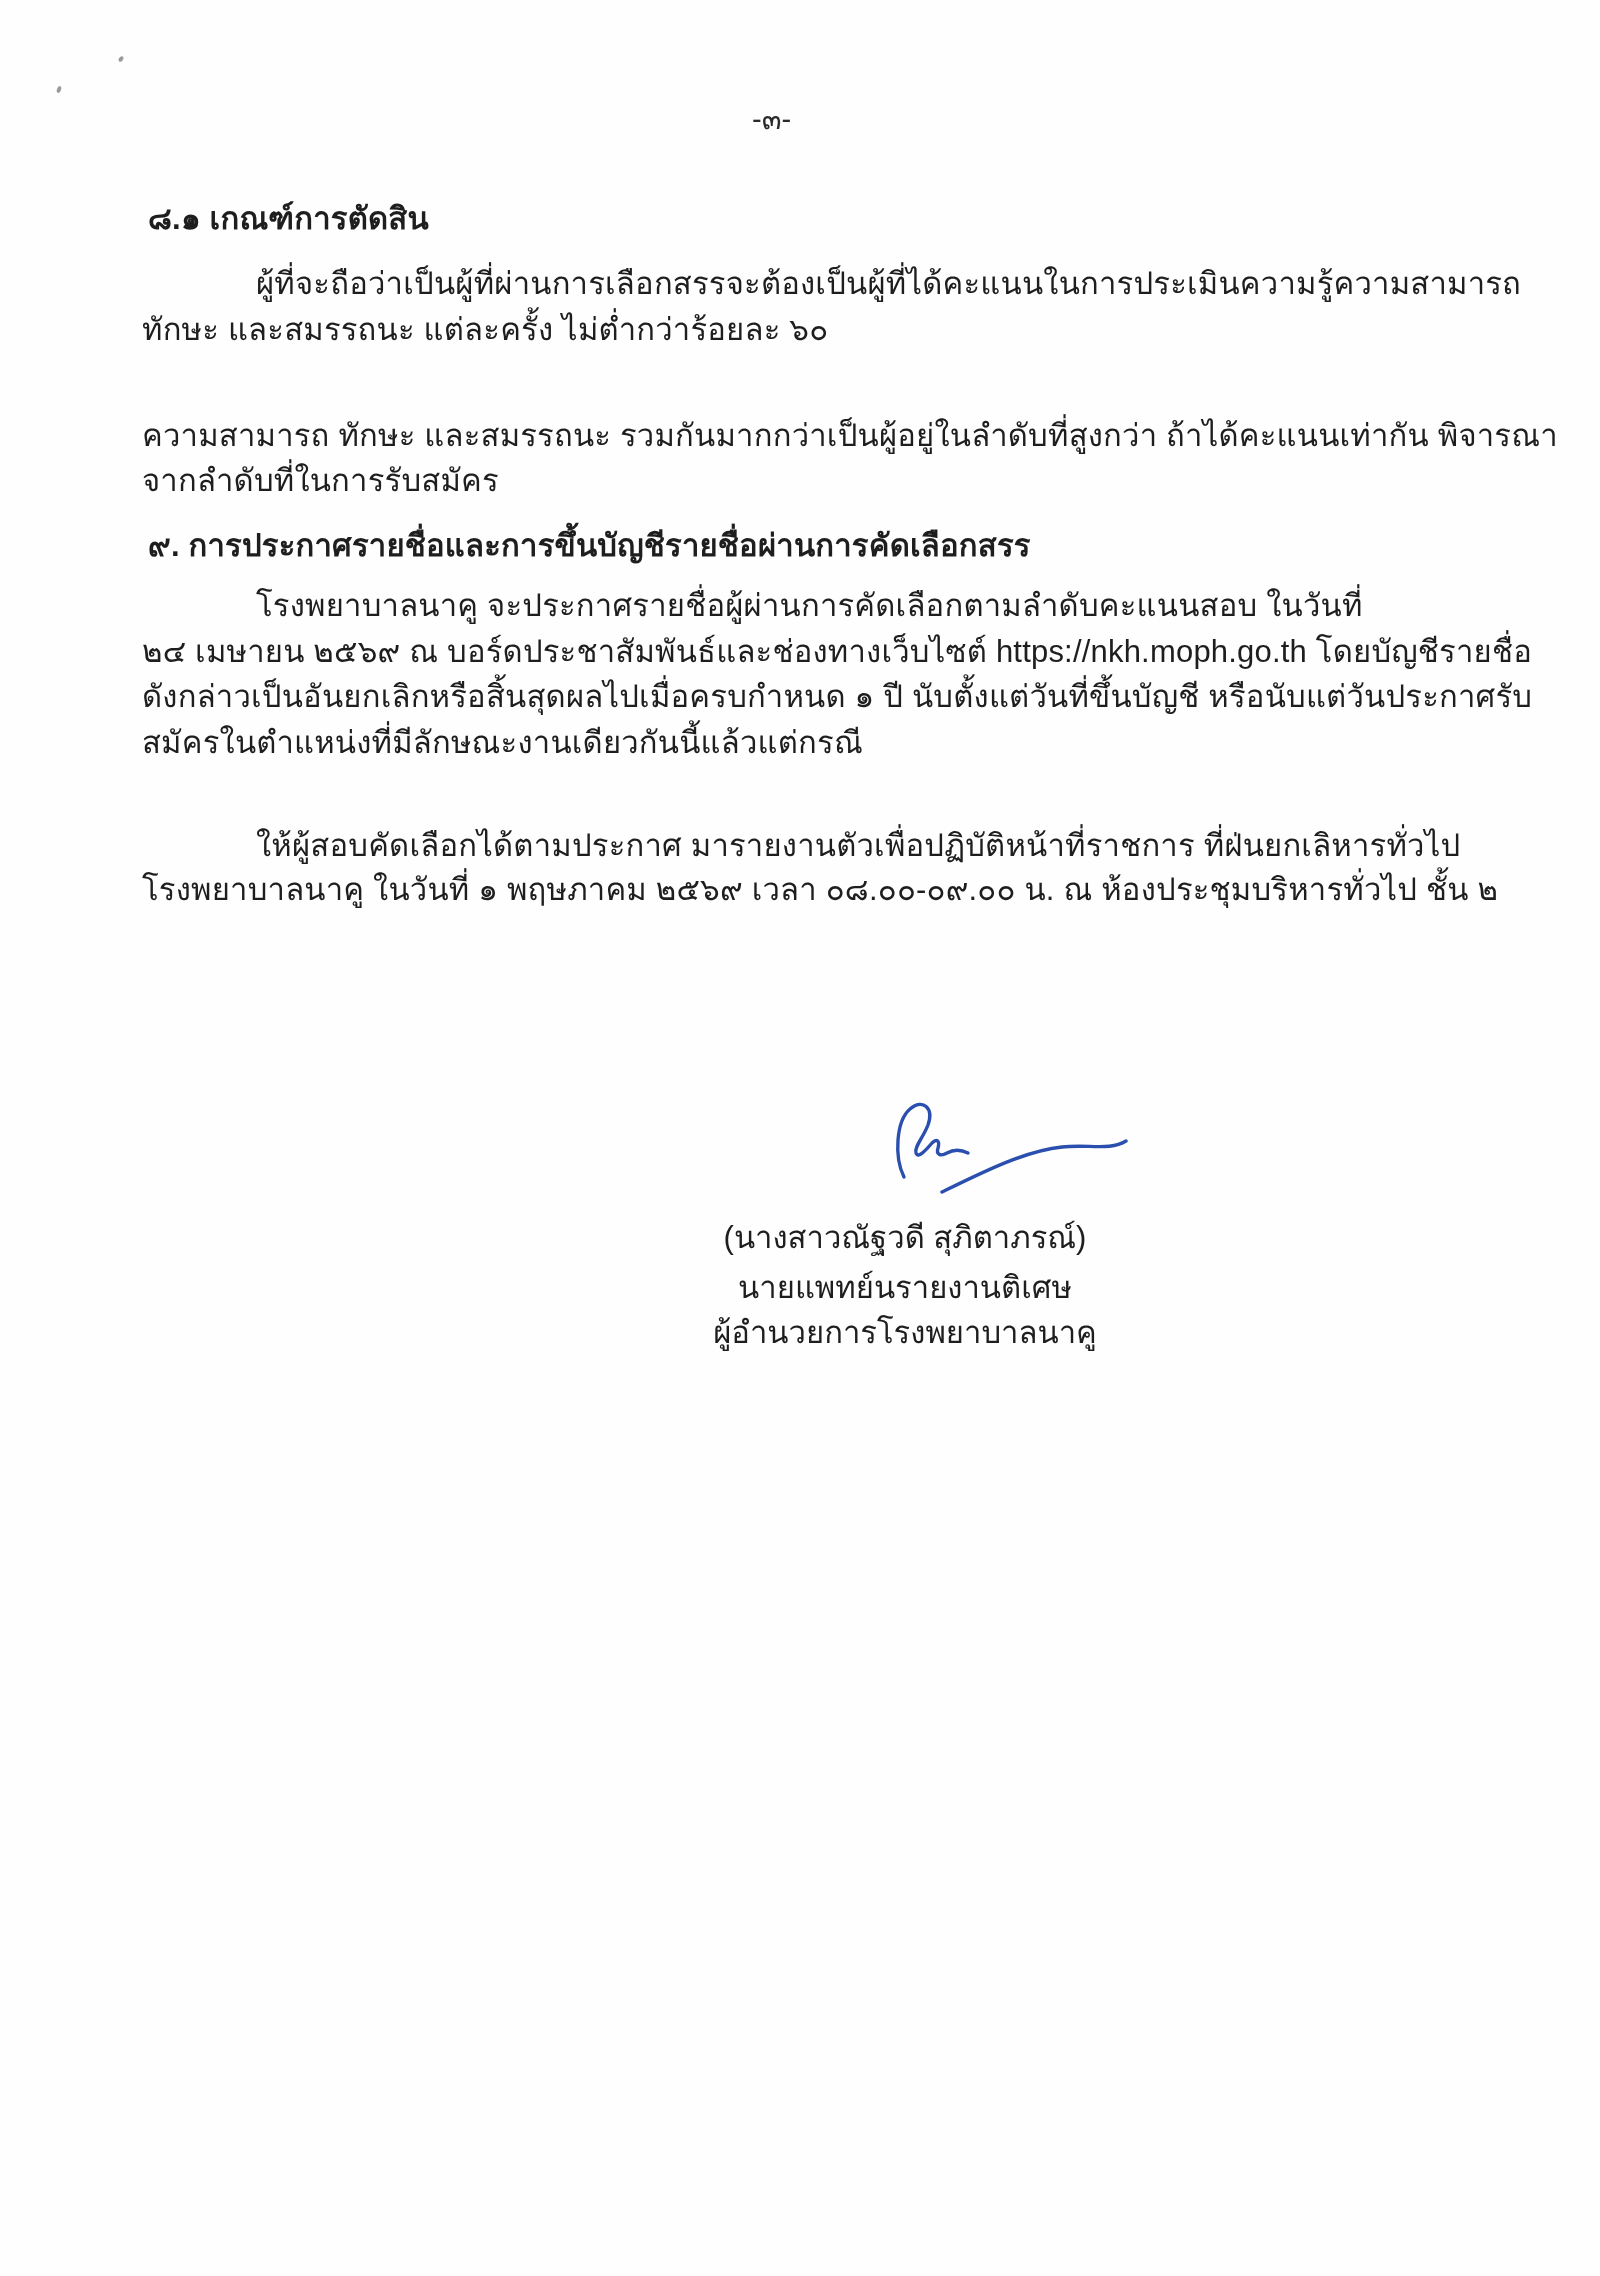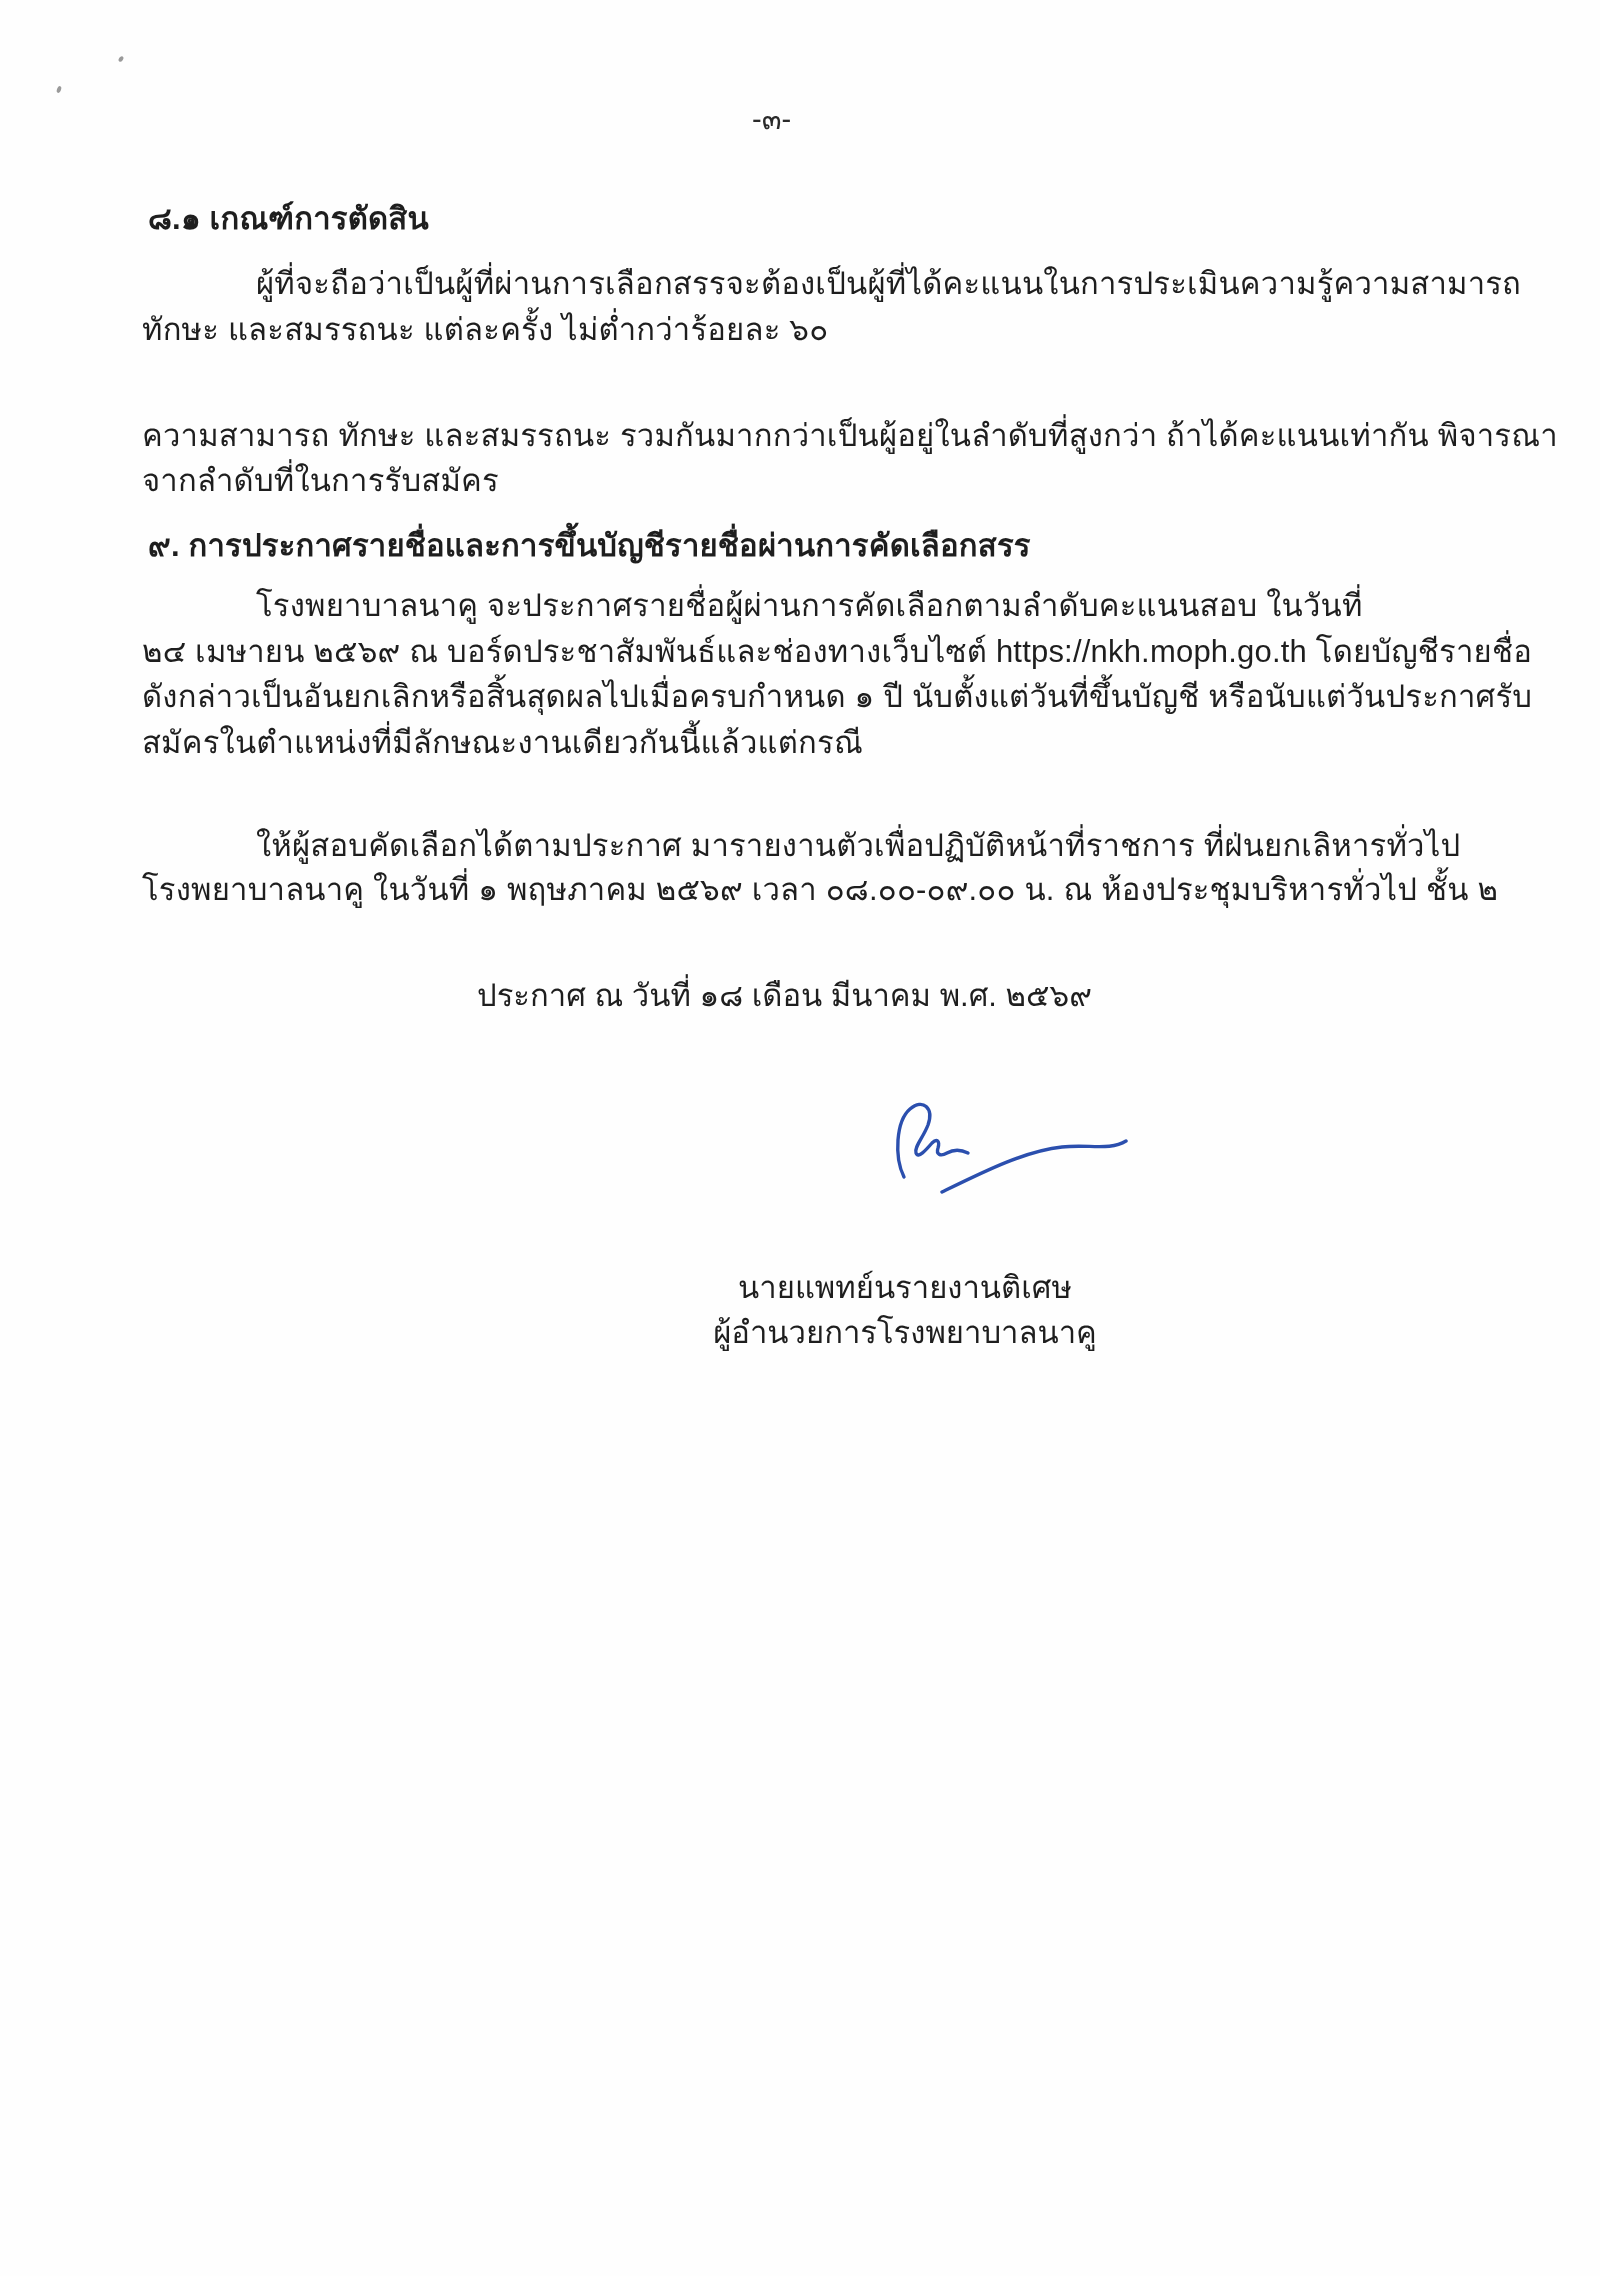--- a/index.html
+++ b/index.html
@@ -65,23 +65,23 @@
 
   <div class="line heading" style="top:524px;left:148px">๙. การประกาศรายชื่อและการขึ้นบัญชีรายชื่อผ่านการคัดเลือกสรร</div>
   <div class="line" style="top:584px;left:256px">โรงพยาบาลนาคู  จะประกาศรายชื่อผู้ผ่านการคัดเลือกตามลำดับคะแนนสอบ  ในวันที่</div>
   <div class="line" style="top:630px;left:142px">๒๔ เมษายน ๒๕๖๙ ณ บอร์ดประชาสัมพันธ์และช่องทางเว็บไซต์ https://nkh.moph.go.th โดยบัญชีรายชื่อ</div>
   <div class="line" style="top:675px;left:142px">ดังกล่าวเป็นอันยกเลิกหรือสิ้นสุดผลไปเมื่อครบกำหนด ๑ ปี นับตั้งแต่วันที่ขึ้นบัญชี หรือนับแต่วันประกาศรับ</div>
   <div class="line" style="top:721px;left:142px">สมัครในตำแหน่งที่มีลักษณะงานเดียวกันนี้แล้วแต่กรณี</div>
 
   <div class="line" style="top:824px;left:256px">ให้ผู้สอบคัดเลือกได้ตามประกาศ  มารายงานตัวเพื่อปฏิบัติหน้าที่ราชการ  ที่ฝ่นยกเลิหารทั่วไป</div>
   <div class="line" style="top:868px;left:142px">โรงพยาบาลนาคู  ในวันที่ ๑ พฤษภาคม ๒๕๖๙  เวลา ๐๘.๐๐-๐๙.๐๐ น. ณ ห้องประชุมบริหารทั่วไป ชั้น ๒</div>
 
-  <div class="closing-line" style="top:970px;left:477px">ประกาศ  ณ วันที่  ๑๘  เดือน  มีนาคม  พ.ศ. ๒๕๖๙</div>
 
   <svg class="signature-ink" viewBox="0 0 250 105" fill="none" stroke="#2b4fae" stroke-width="3.4" stroke-linecap="round" stroke-linejoin="round">
     <path d="M14,82 C4,62 6,26 20,14 C33,3 44,13 38,30 C33,43 24,52 26,58 C28,64 36,55 42,48 C47,43 50,46 48,53 C46,59 50,62 57,58 C64,54 72,55 78,58"></path>
     <path d="M52,97 C95,76 135,56 172,52 C198,49 220,56 236,46"></path>
   </svg>
 
+  <div class="sig-line" style="top:1212px">(นางสาวณัฐวดี  สุภิตาภรณ์)</div>
   <div class="sig-line" style="top:1262px">นายแพทย์นรายงานติเศษ</div>
   <div class="sig-line" style="top:1307px">ผู้อำนวยการโรงพยาบาลนาคู</div>
 
 </div>
 
 </body></html>

